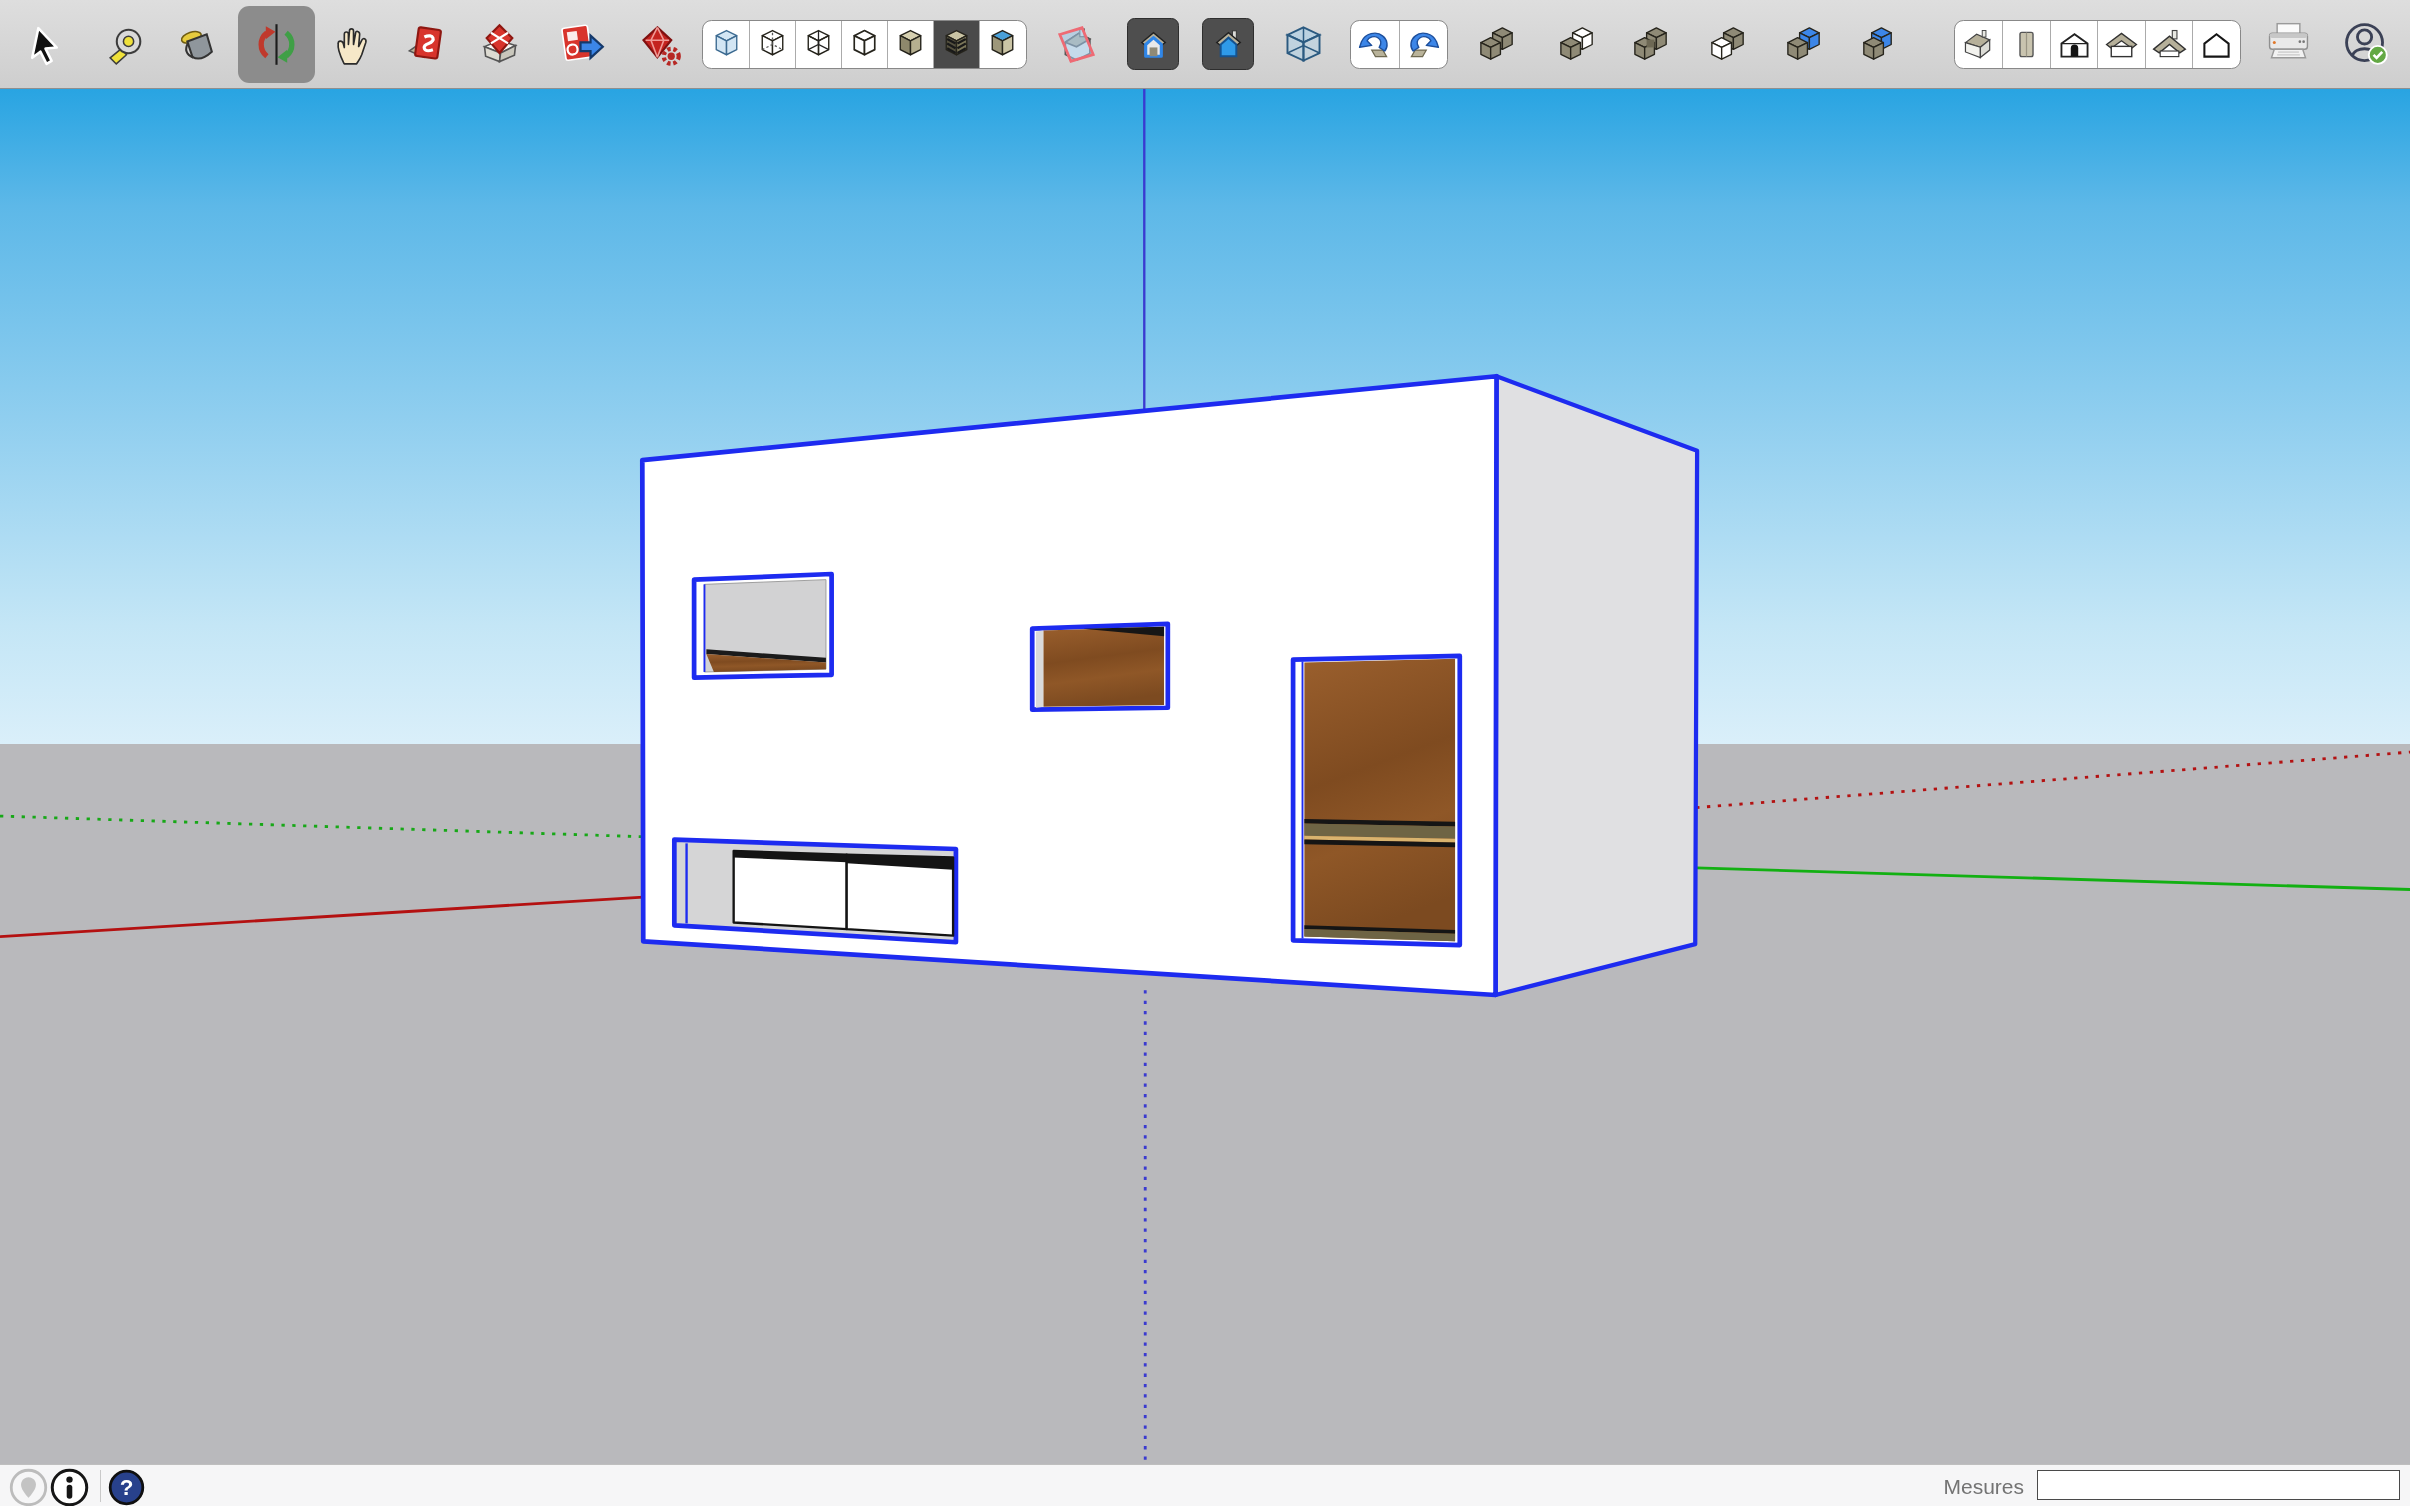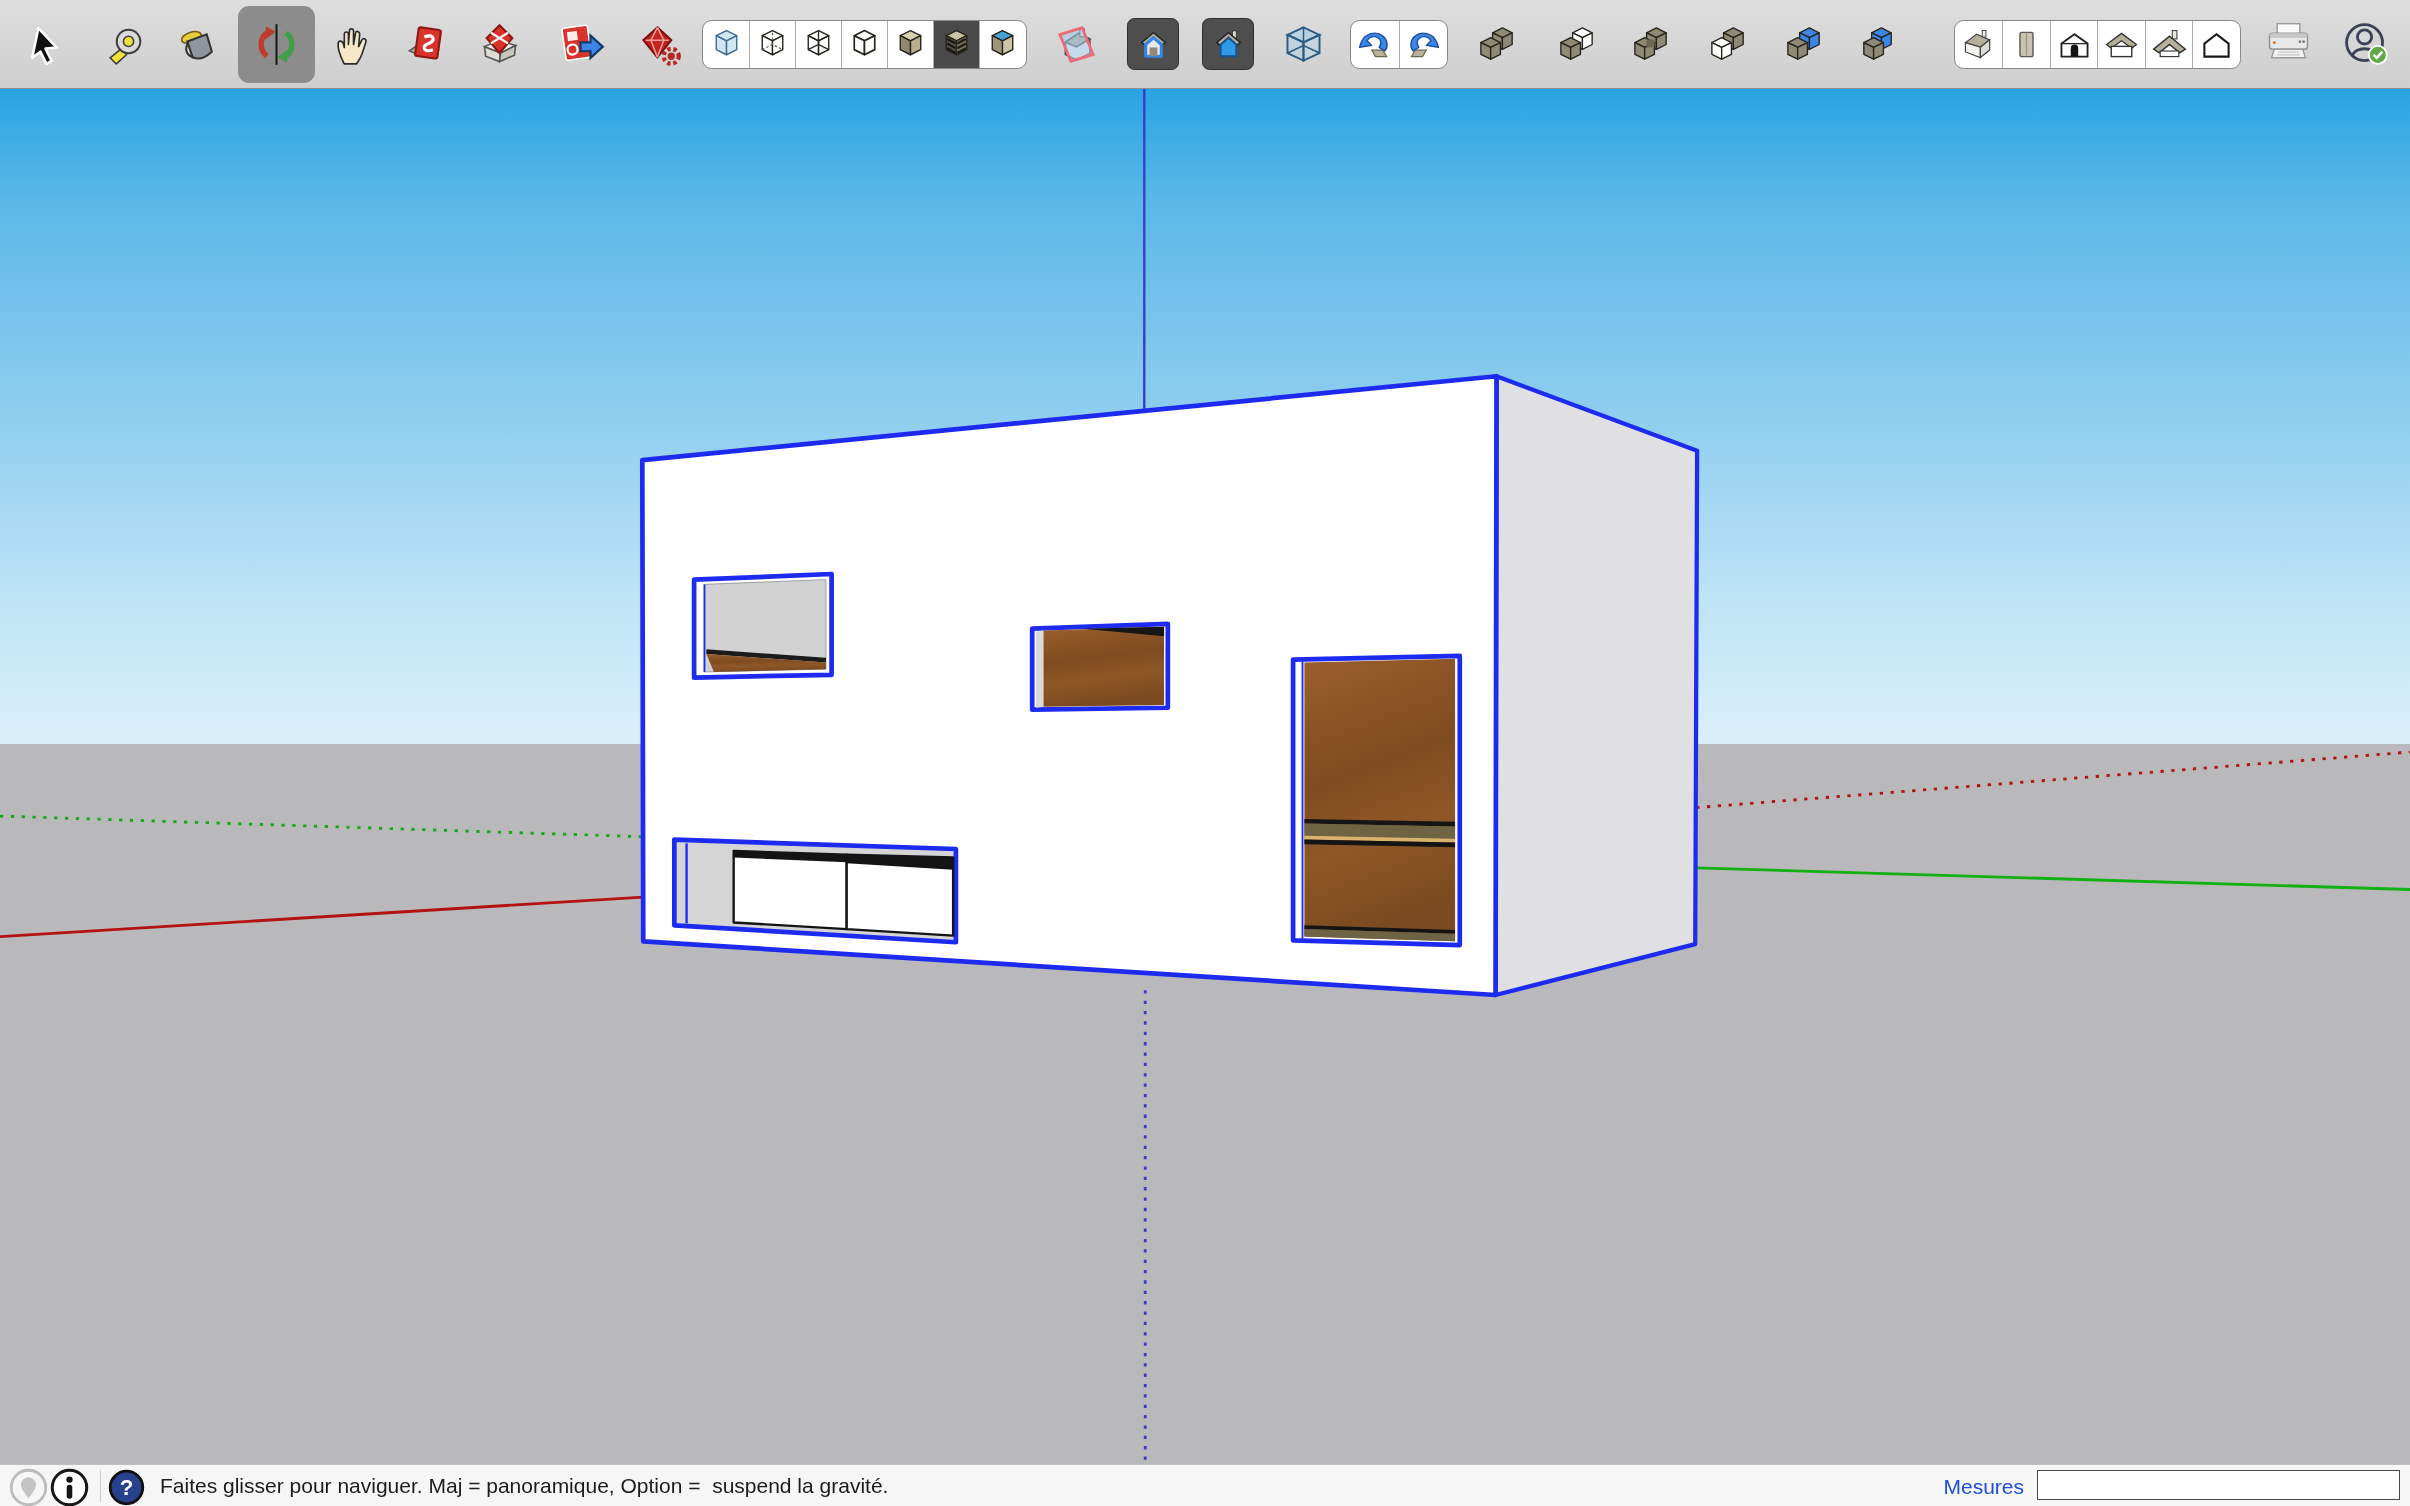--- a/index.html
+++ b/index.html
@@ -43,21 +43,21 @@
        background:linear-gradient(#28a4e2 0%,#5db8e8 18%,#8fceef 50%,#c4e6f6 82%,#daeffa 100%);}
   #ground{position:absolute;left:0;top:656px;width:2411px;height:720px;background:#b9b9bc;}
   #scene{position:absolute;left:0;top:0;}
 
   
   #statusbar{position:absolute;left:0;top:1464px;width:2411px;height:42px;background:#f6f6f7;
              border-top:0.9px solid #bfbfbf;z-index:30;}
   .sicon{position:absolute;top:1.9px;width:41px;height:41px;background:transparent;border:none;padding:0;}
   #status-divider{position:absolute;left:100px;top:4.7px;width:0.9px;height:32px;background:#c9c9c9;}
   #status-msg{position:absolute;left:160px;top:9.4px;font-size:21px;color:#1c1c1c;white-space:pre;}
-  #measure-label{position:absolute;left:1911px;top:10.4px;width:113px;text-align:right;font-size:21px;color:#1d4ed8;}
+  #measure-label{position:absolute;left:1911px;top:10.4px;width:113px;text-align:right;font-size:21px;color:#737373;}
   #measure-input{position:absolute;left:2037px;top:4.7px;width:363px;height:30px;border:1.4px solid #4a4a4a;
                  background:#fff;font-size:19px;font-family:"Liberation Sans",sans-serif;padding:0 5.6px;box-sizing:border-box;}
 </style>
 </head>
 <body>
 
 <div id="app">
 
   <svg width="0" height="0" style="position:absolute">
     <defs>
@@ -437,19 +437,18 @@
       </svg>
     </button>
     <div id="status-divider"></div>
     <button class="sicon" style="left:106px">
       <svg class="ic" width="41" height="41" viewBox="0 0 44 44">
         <circle cx="22" cy="22" r="19.5" fill="#fff"></circle>
         <circle cx="22" cy="22" r="17.5" fill="#28418c" stroke="#101010" stroke-width="3"></circle>
         <text x="22" y="30" text-anchor="middle" font-size="24" font-weight="bold" fill="#fff" font-family="Liberation Sans, sans-serif">?</text>
       </svg>
     </button>
-    <span id="status-msg">Faites glisser pour naviguer. Maj = panoramique, Option =  suspend la gravité.</span>
     <span id="measure-label">Mesures</span>
     <input id="measure-input" type="text" value="" style="">
   </div>
 
 </div>
 
 
 </body></html>

